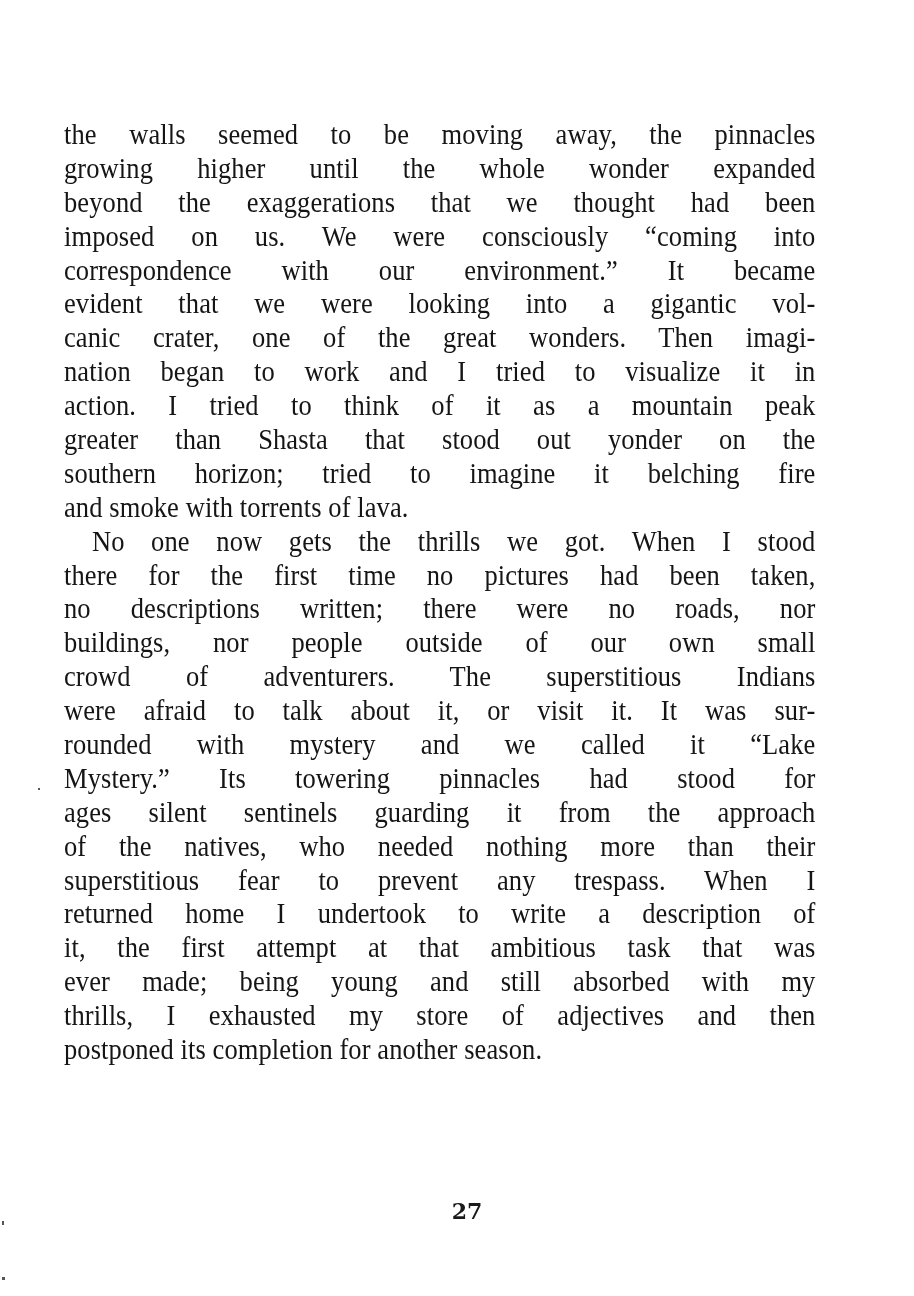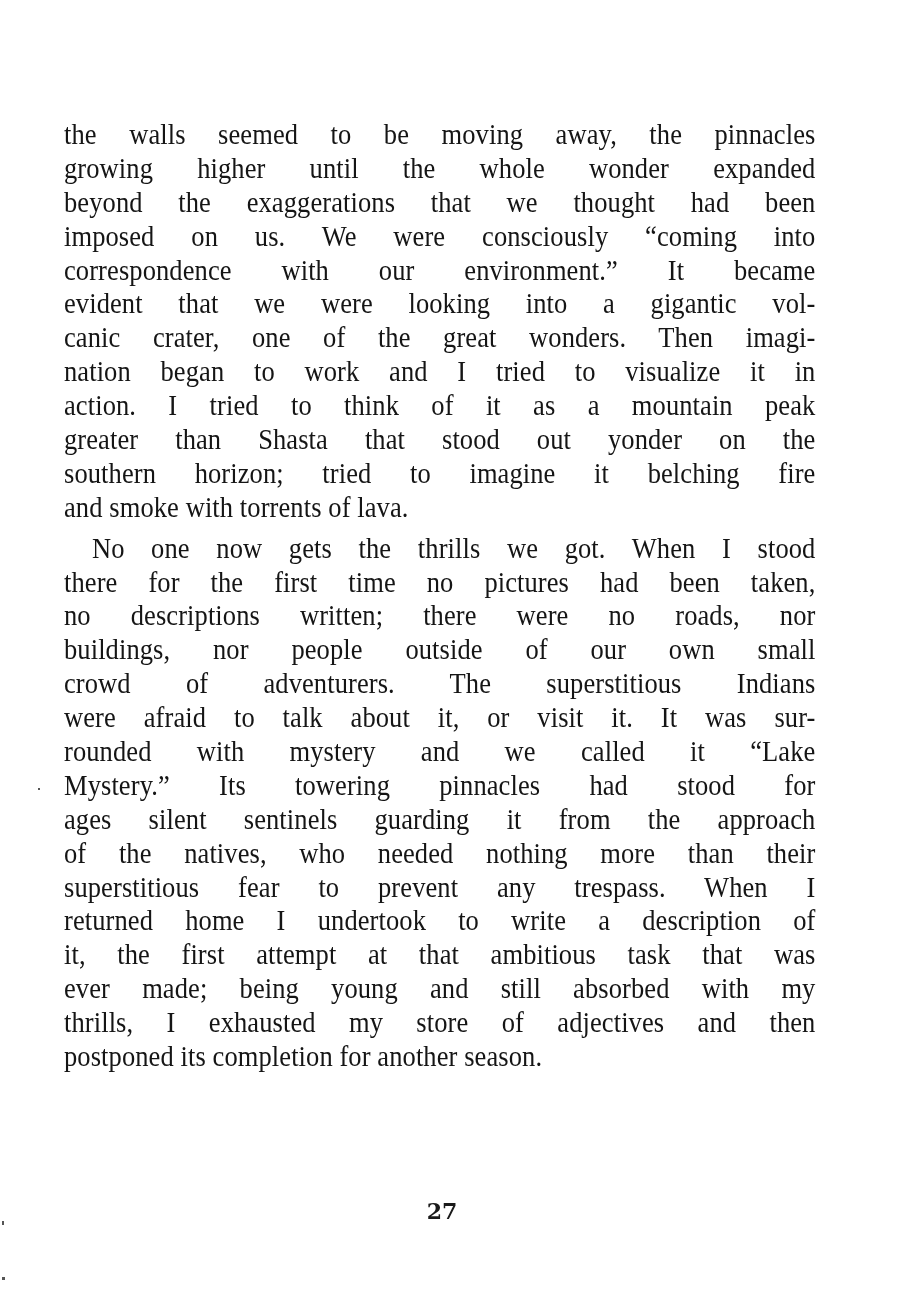--- a/index.html
+++ b/index.html
@@ -38,32 +38,33 @@
       transform-origin: left center;
       width: 808px;
     }
     .line.last {
       text-align-last: left;
     }
     .line.indent {
       text-indent: 30px;
     }
     .para + .para {
-      margin-top: 7px;
+      margin-top: 0;
     }
     .page-number {
       position: absolute;
       left: 0;
       width: 884px;
       top: 1198px;
       text-align: center;
       font-size: 22px;
       font-weight: bold;
       font-family: "DejaVu Serif", serif;
       color: #1a1a1a;
+      padding-left: 25px;
     }
     .scan-mark {
       position: absolute;
       background: #555;
     }
   </style>
 </head>
 <body>
 
 <div class="page">

